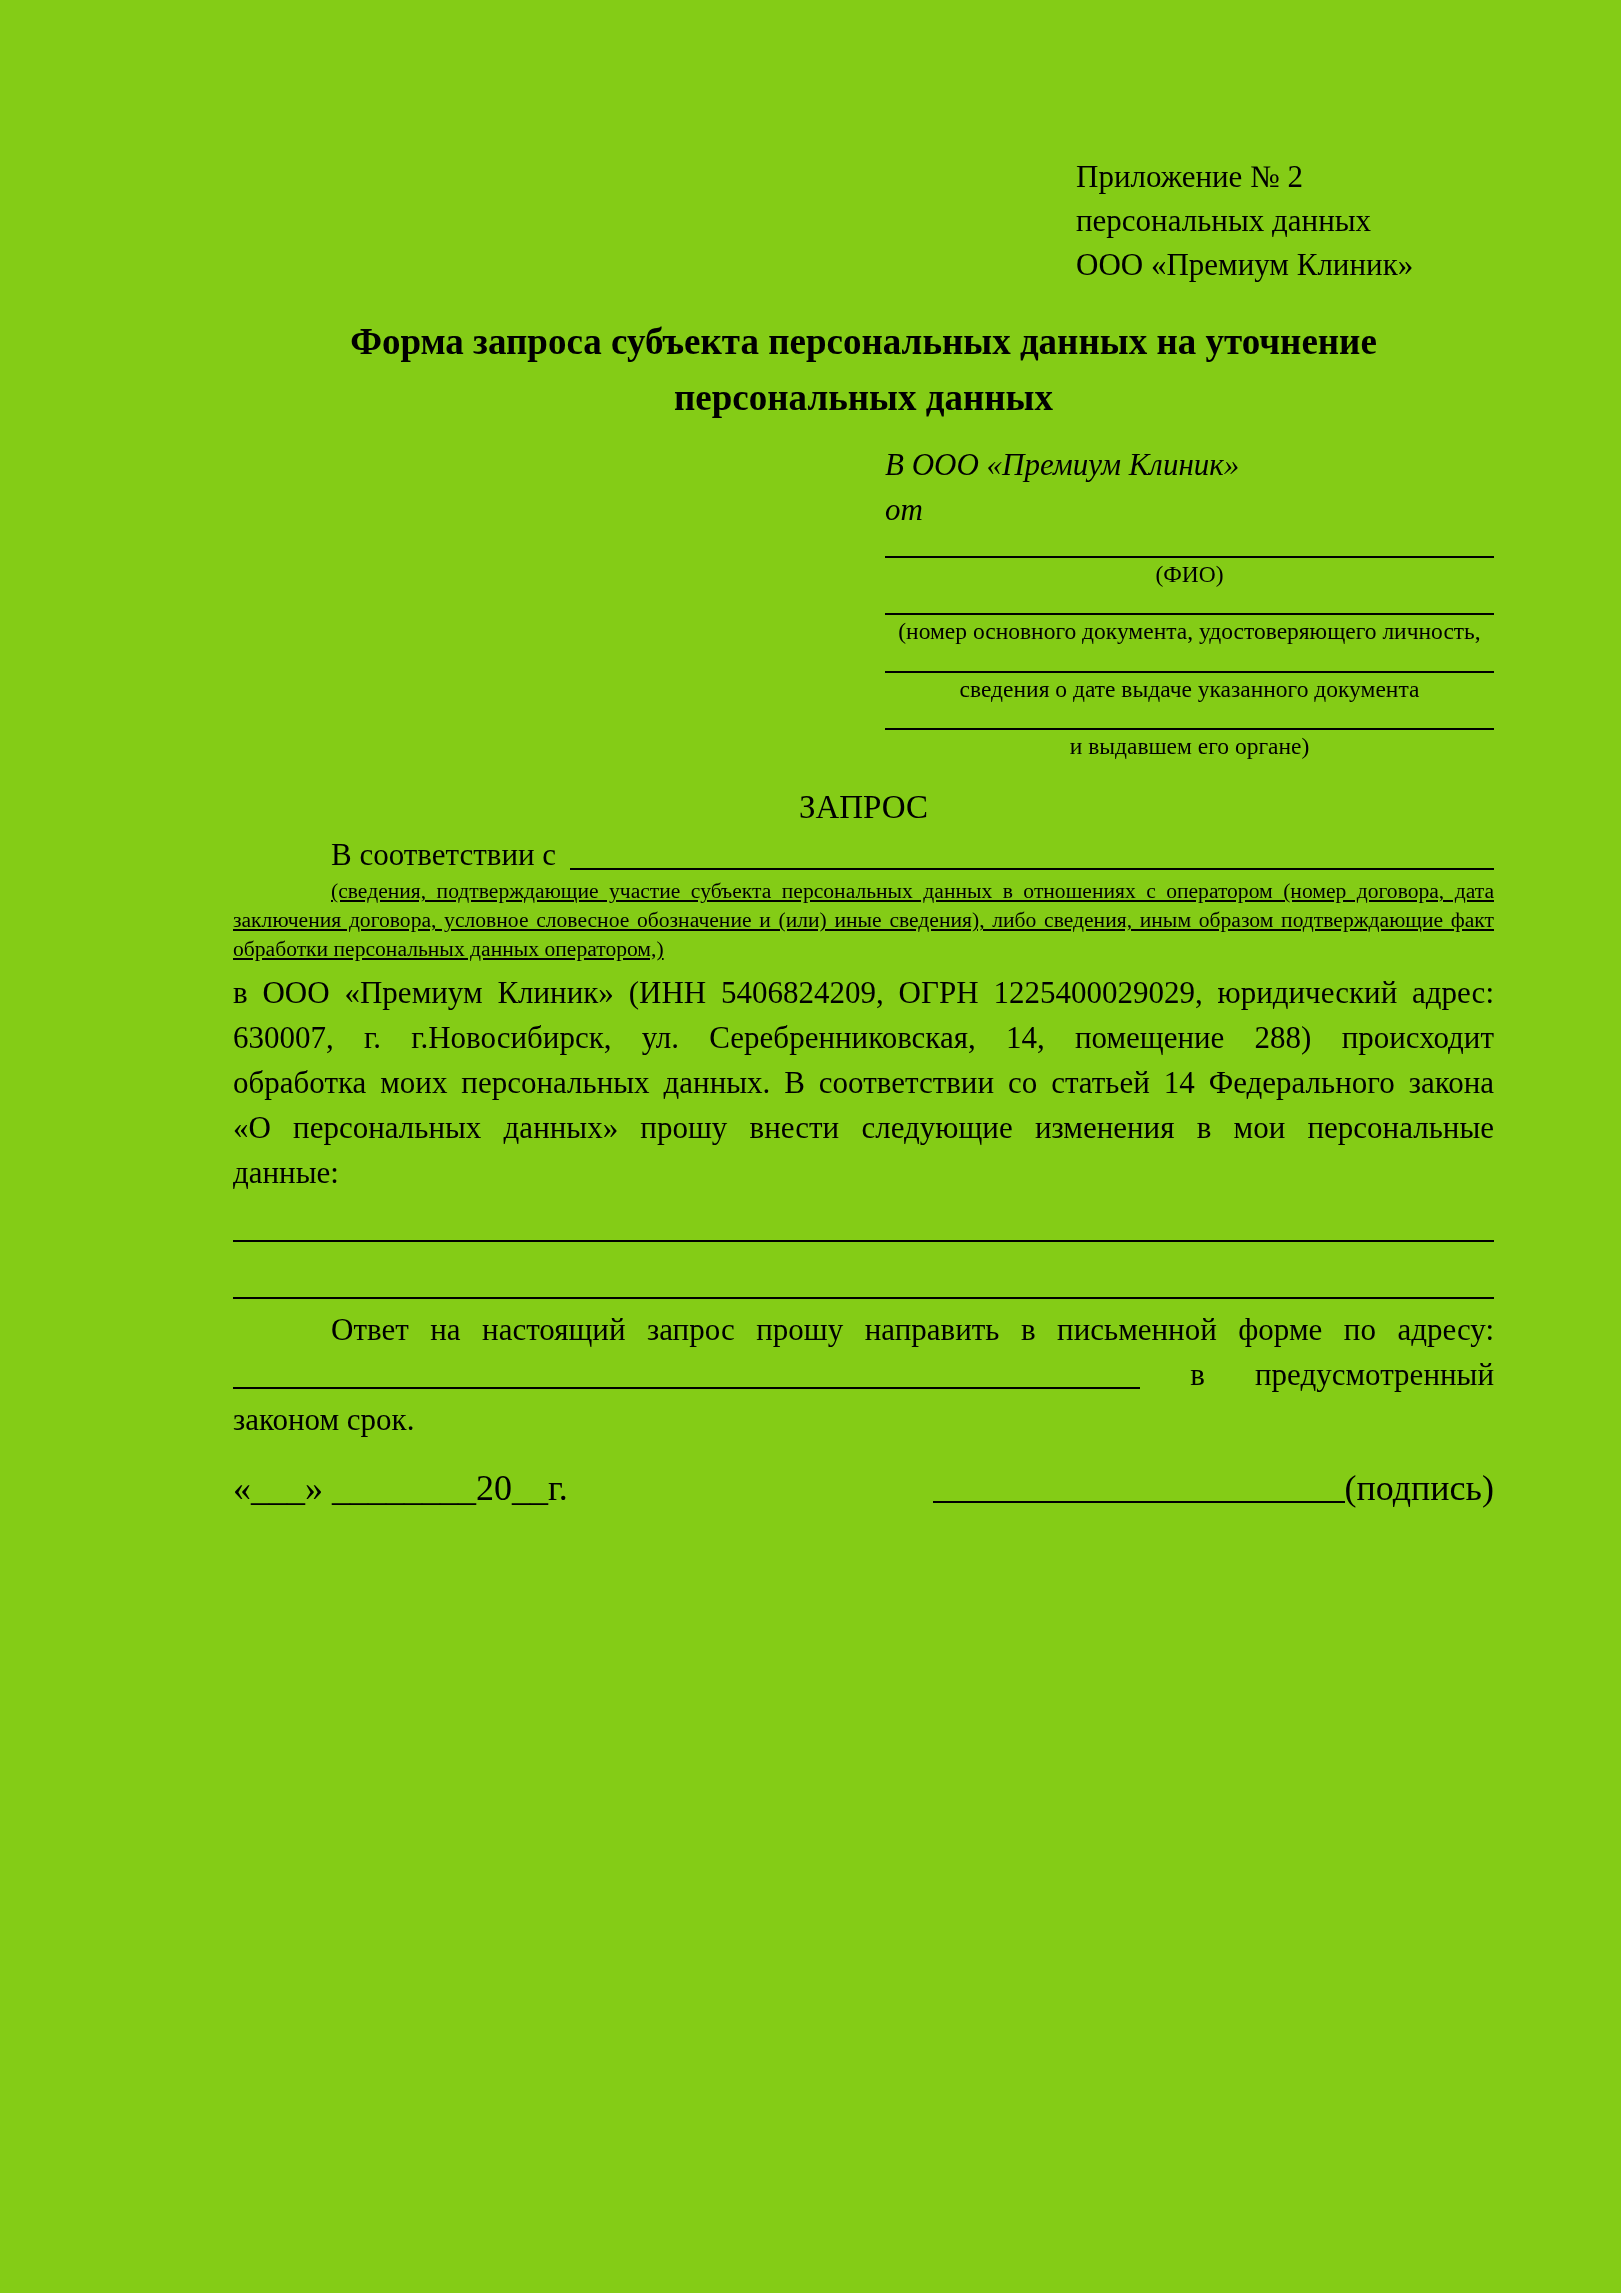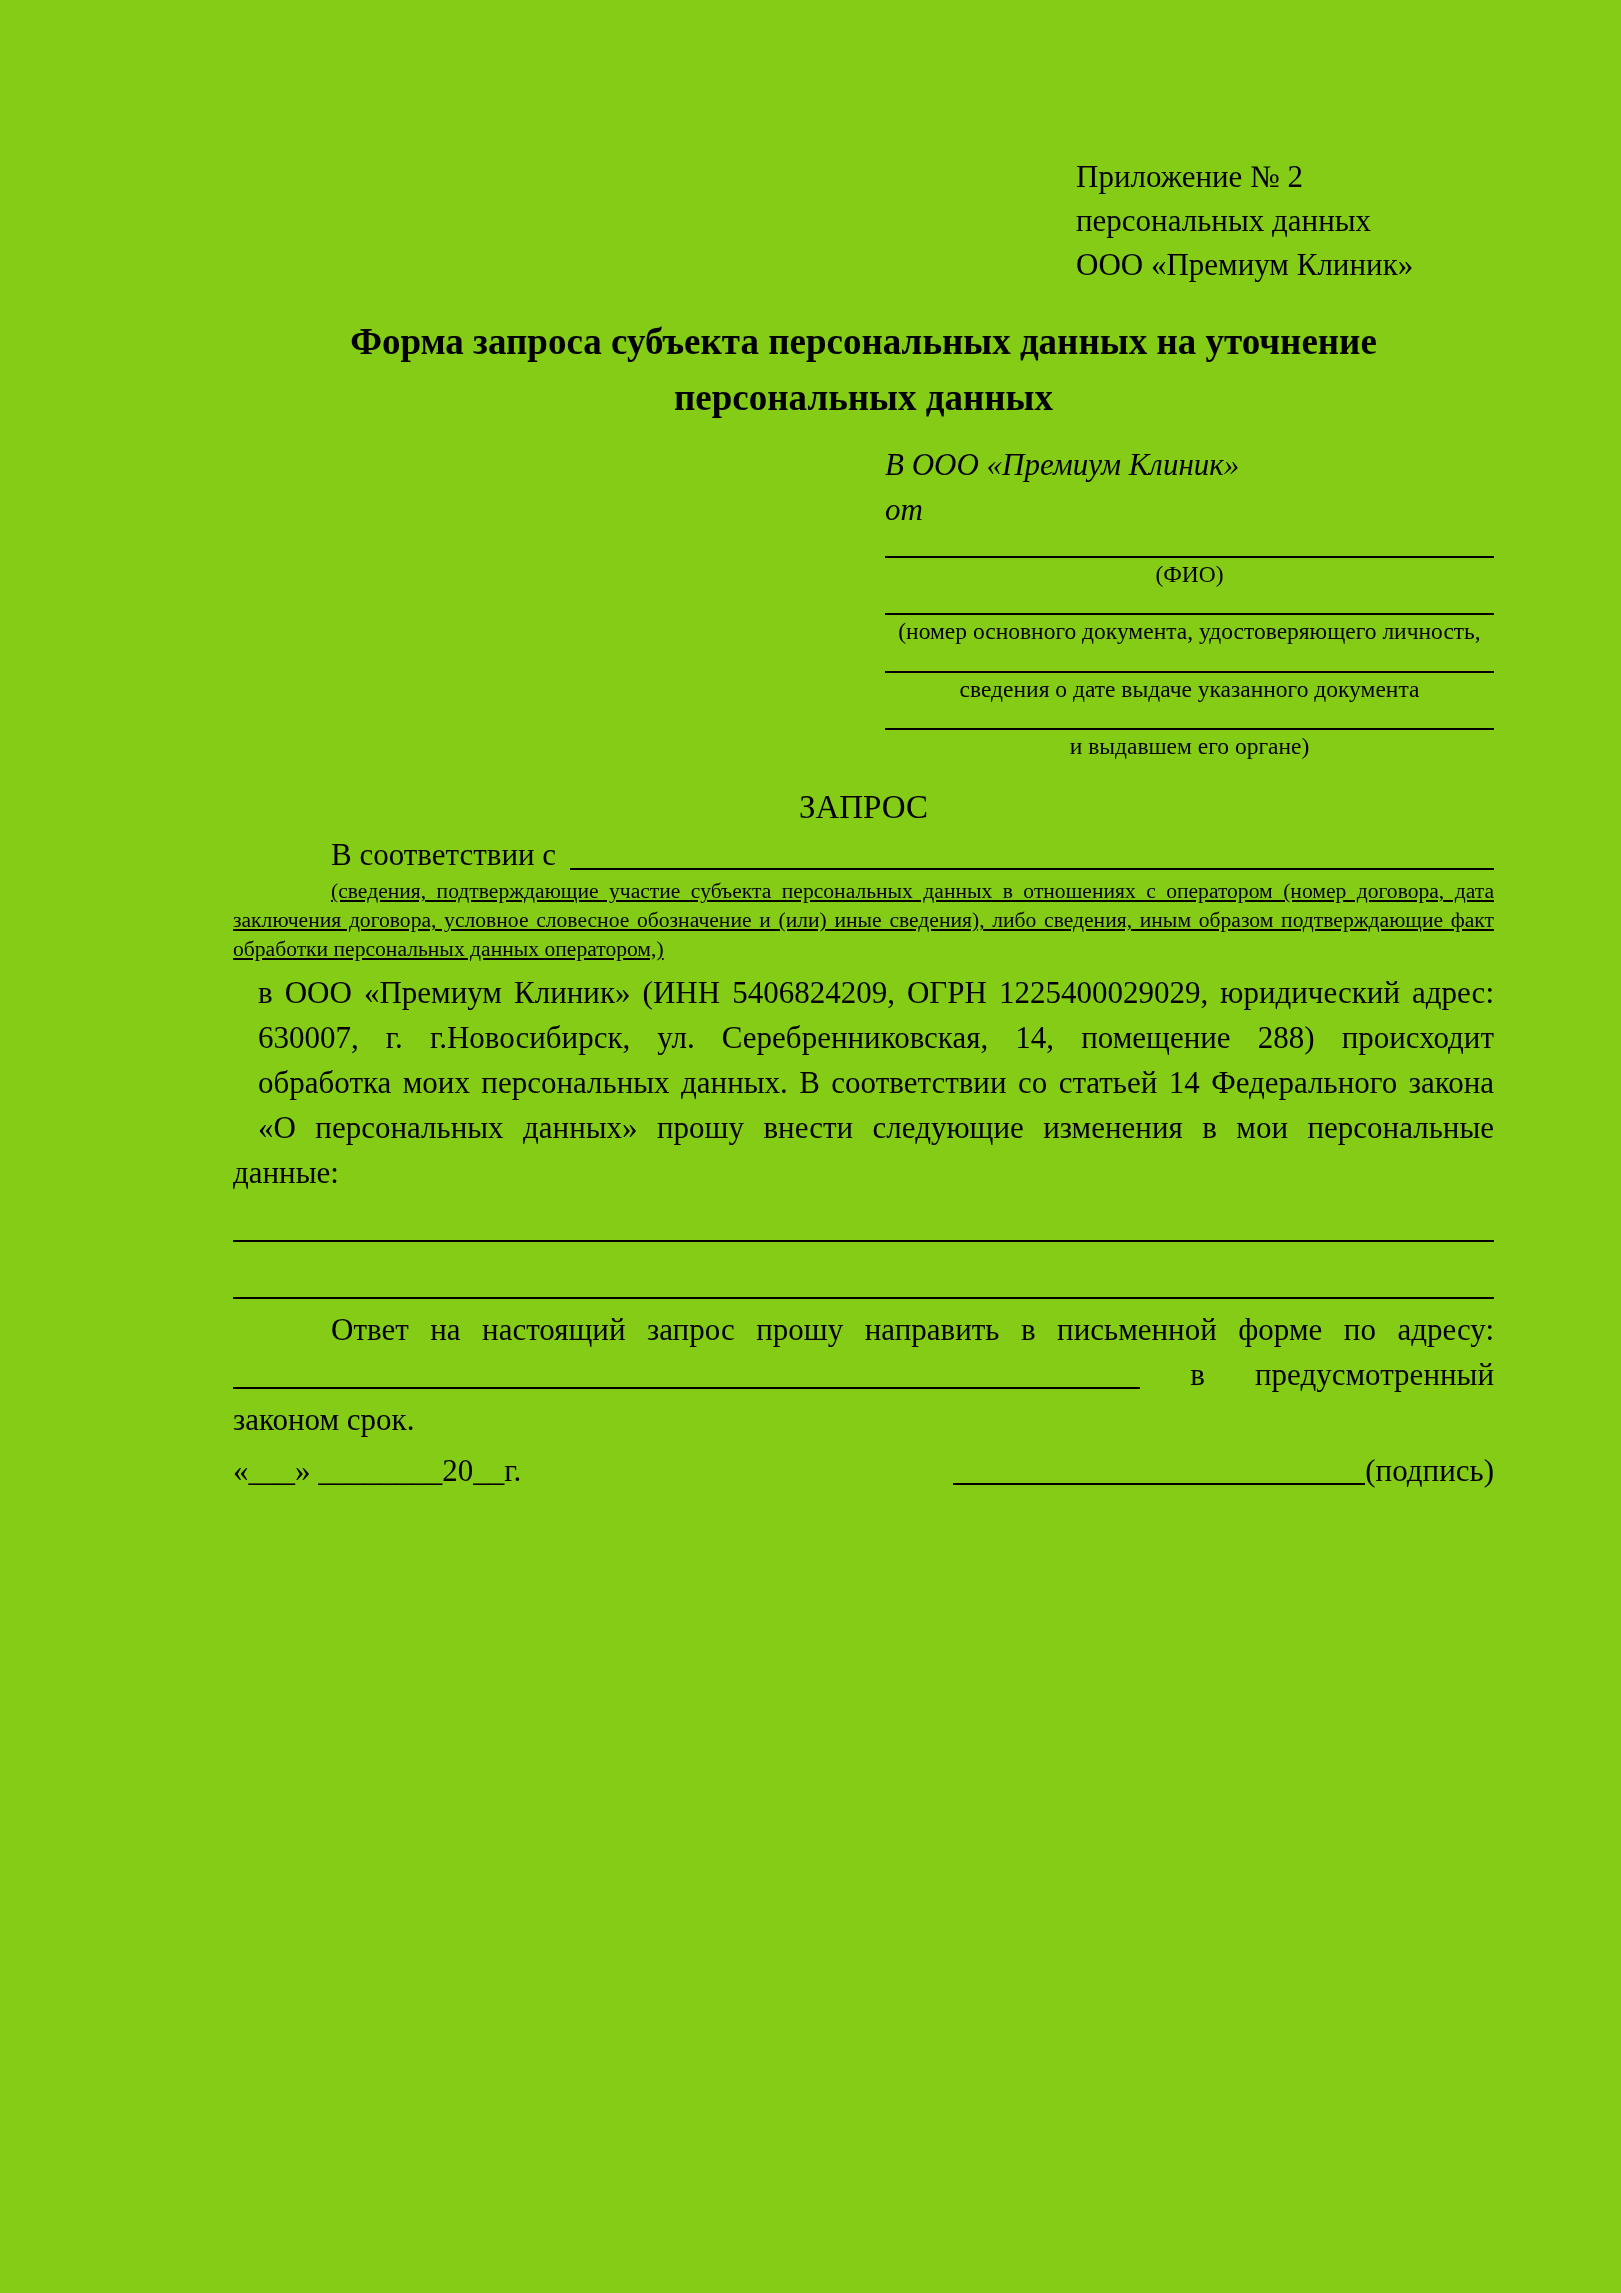--- a/index.html
+++ b/index.html
@@ -70,21 +70,21 @@
     margin-bottom: 7.8px;
   }
   
   .note { font-size: 21.6px; line-height: 29px; }
   .note-line { text-align: justify; text-decoration: underline; }
   .note-line.first { text-indent: 98px; }
   .note-line.jl { text-align-last: justify; }
   
   .body-par { margin-top: 5.9px; font-size: 31px; line-height: 45px; }
   .body-line { text-align: justify; }
-  .body-line.jl { text-align-last: justify; margin-left: 25px; }
+  .body-line.jl { text-align-last: justify; }
   
   .blank-rule-1 { height: 47px; border-bottom: 2.9px solid #000; }
   .blank-rule-2 { height: 57px; border-bottom: 2.9px solid #000; }
   
   .answer-line1 {
     margin-top: 7.8px;
     font-size: 31px;
     line-height: 45px;
     text-indent: 98px;
     text-align: justify;
@@ -98,25 +98,25 @@
     line-height: 45px;
   }
   .answer-rule {
     width: 907px;
     border-bottom: 2.9px solid #000;
     margin-bottom: 7.8px;
   }
   .answer-line3 { font-size: 31px; line-height: 45px; }
   
   .footer-row {
-    margin-top: 6px;
+    margin-top: 24px;
     display: flex;
     justify-content: space-between;
     align-items: flex-end;
-    font-size: 31px;
+    font-size: 36px;
     line-height: 45px;
   }
   .sig-group { display: flex; }
   .sig-rule {
     width: 412px;
     border-bottom: 2.9px solid #000;
     margin-bottom: 7.8px;
   }
 </style>
 </head>

